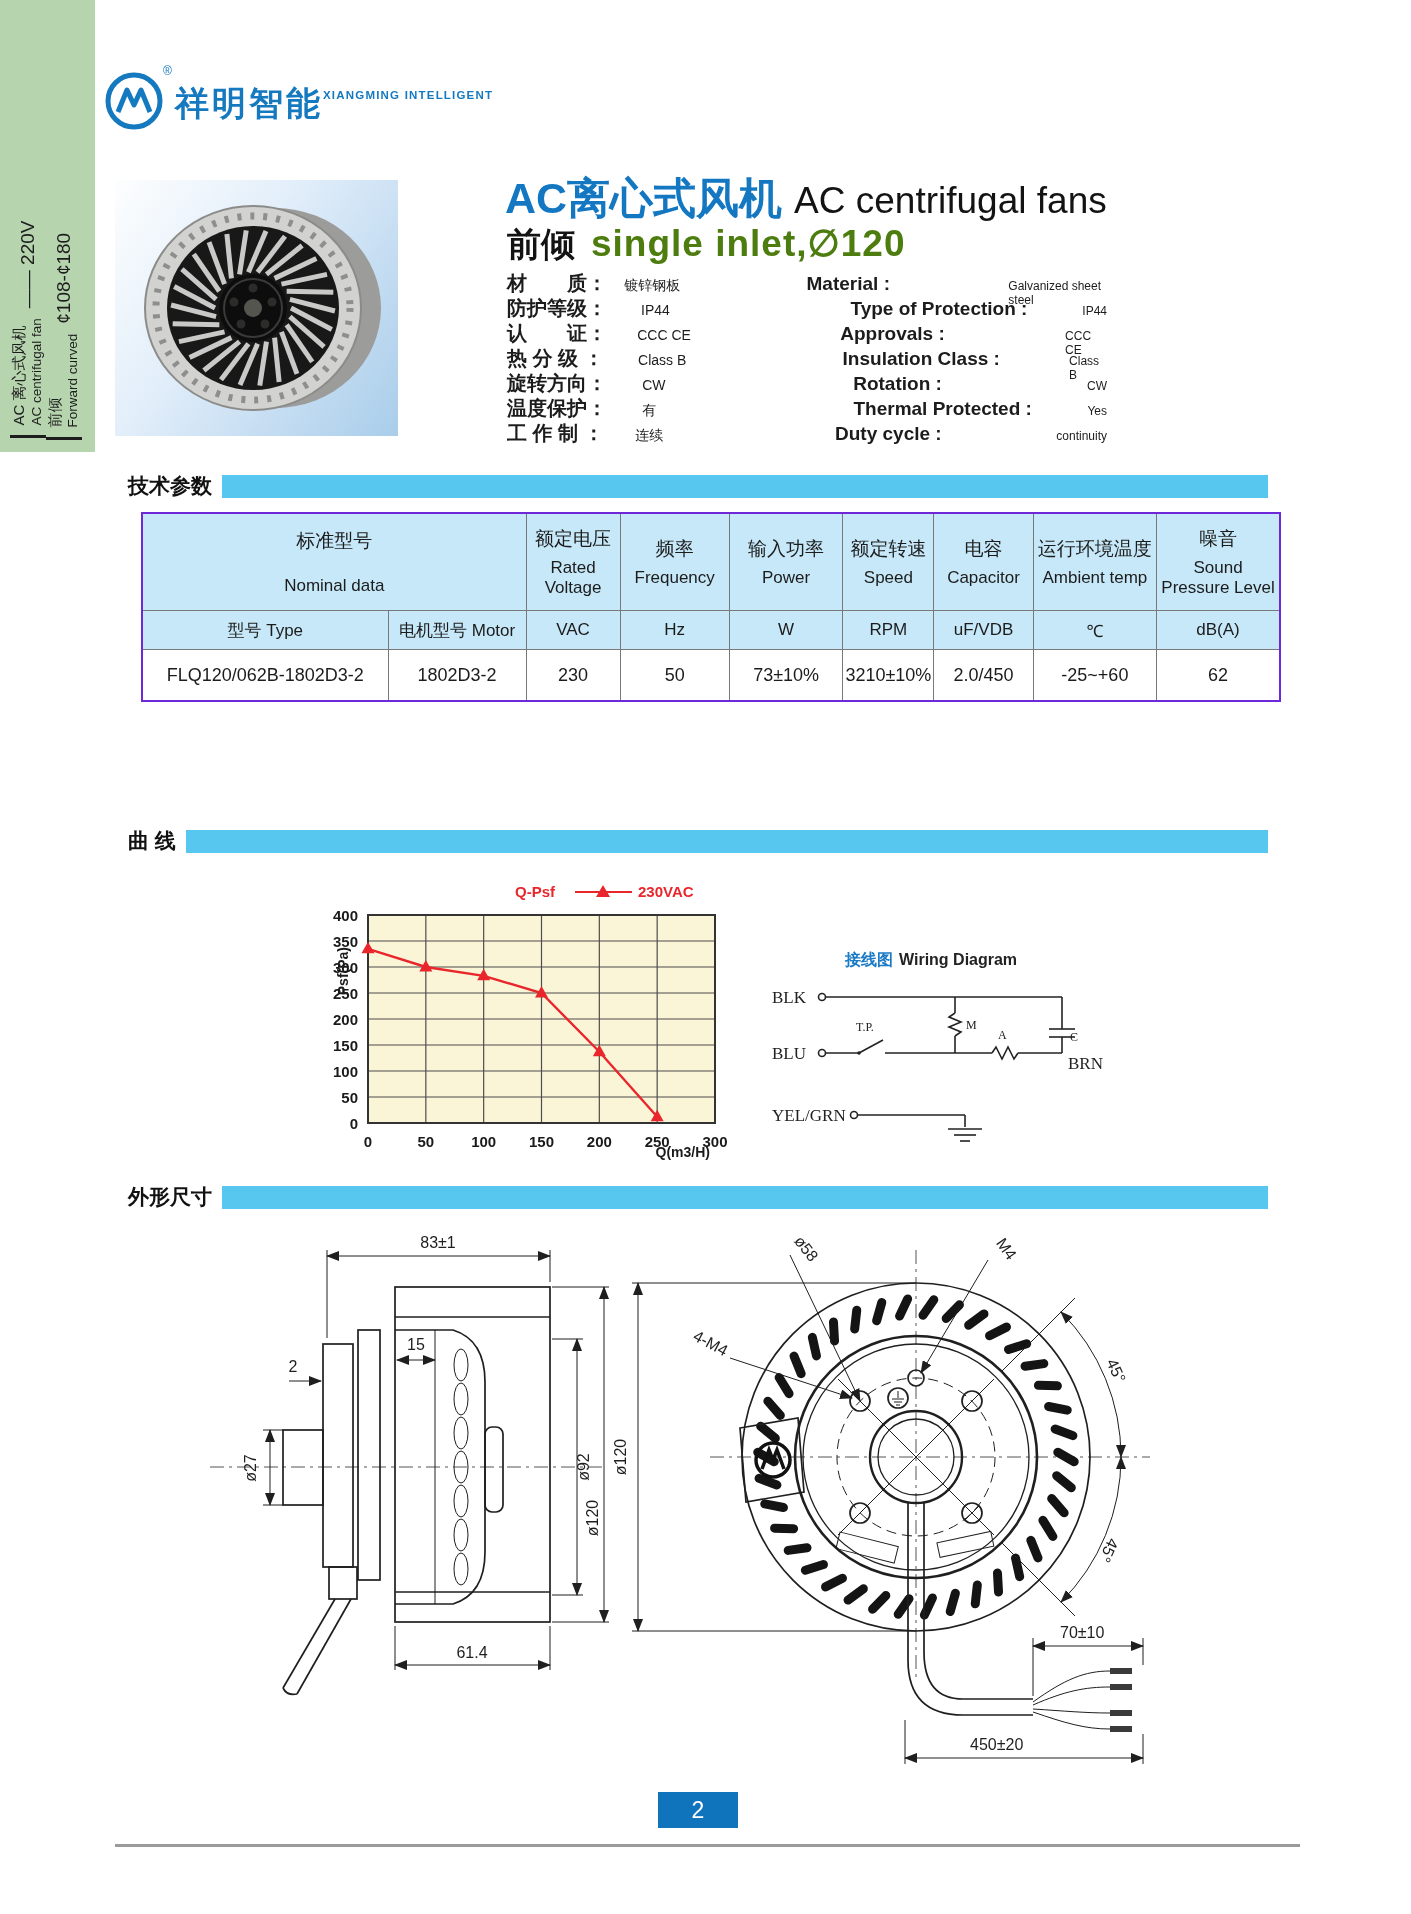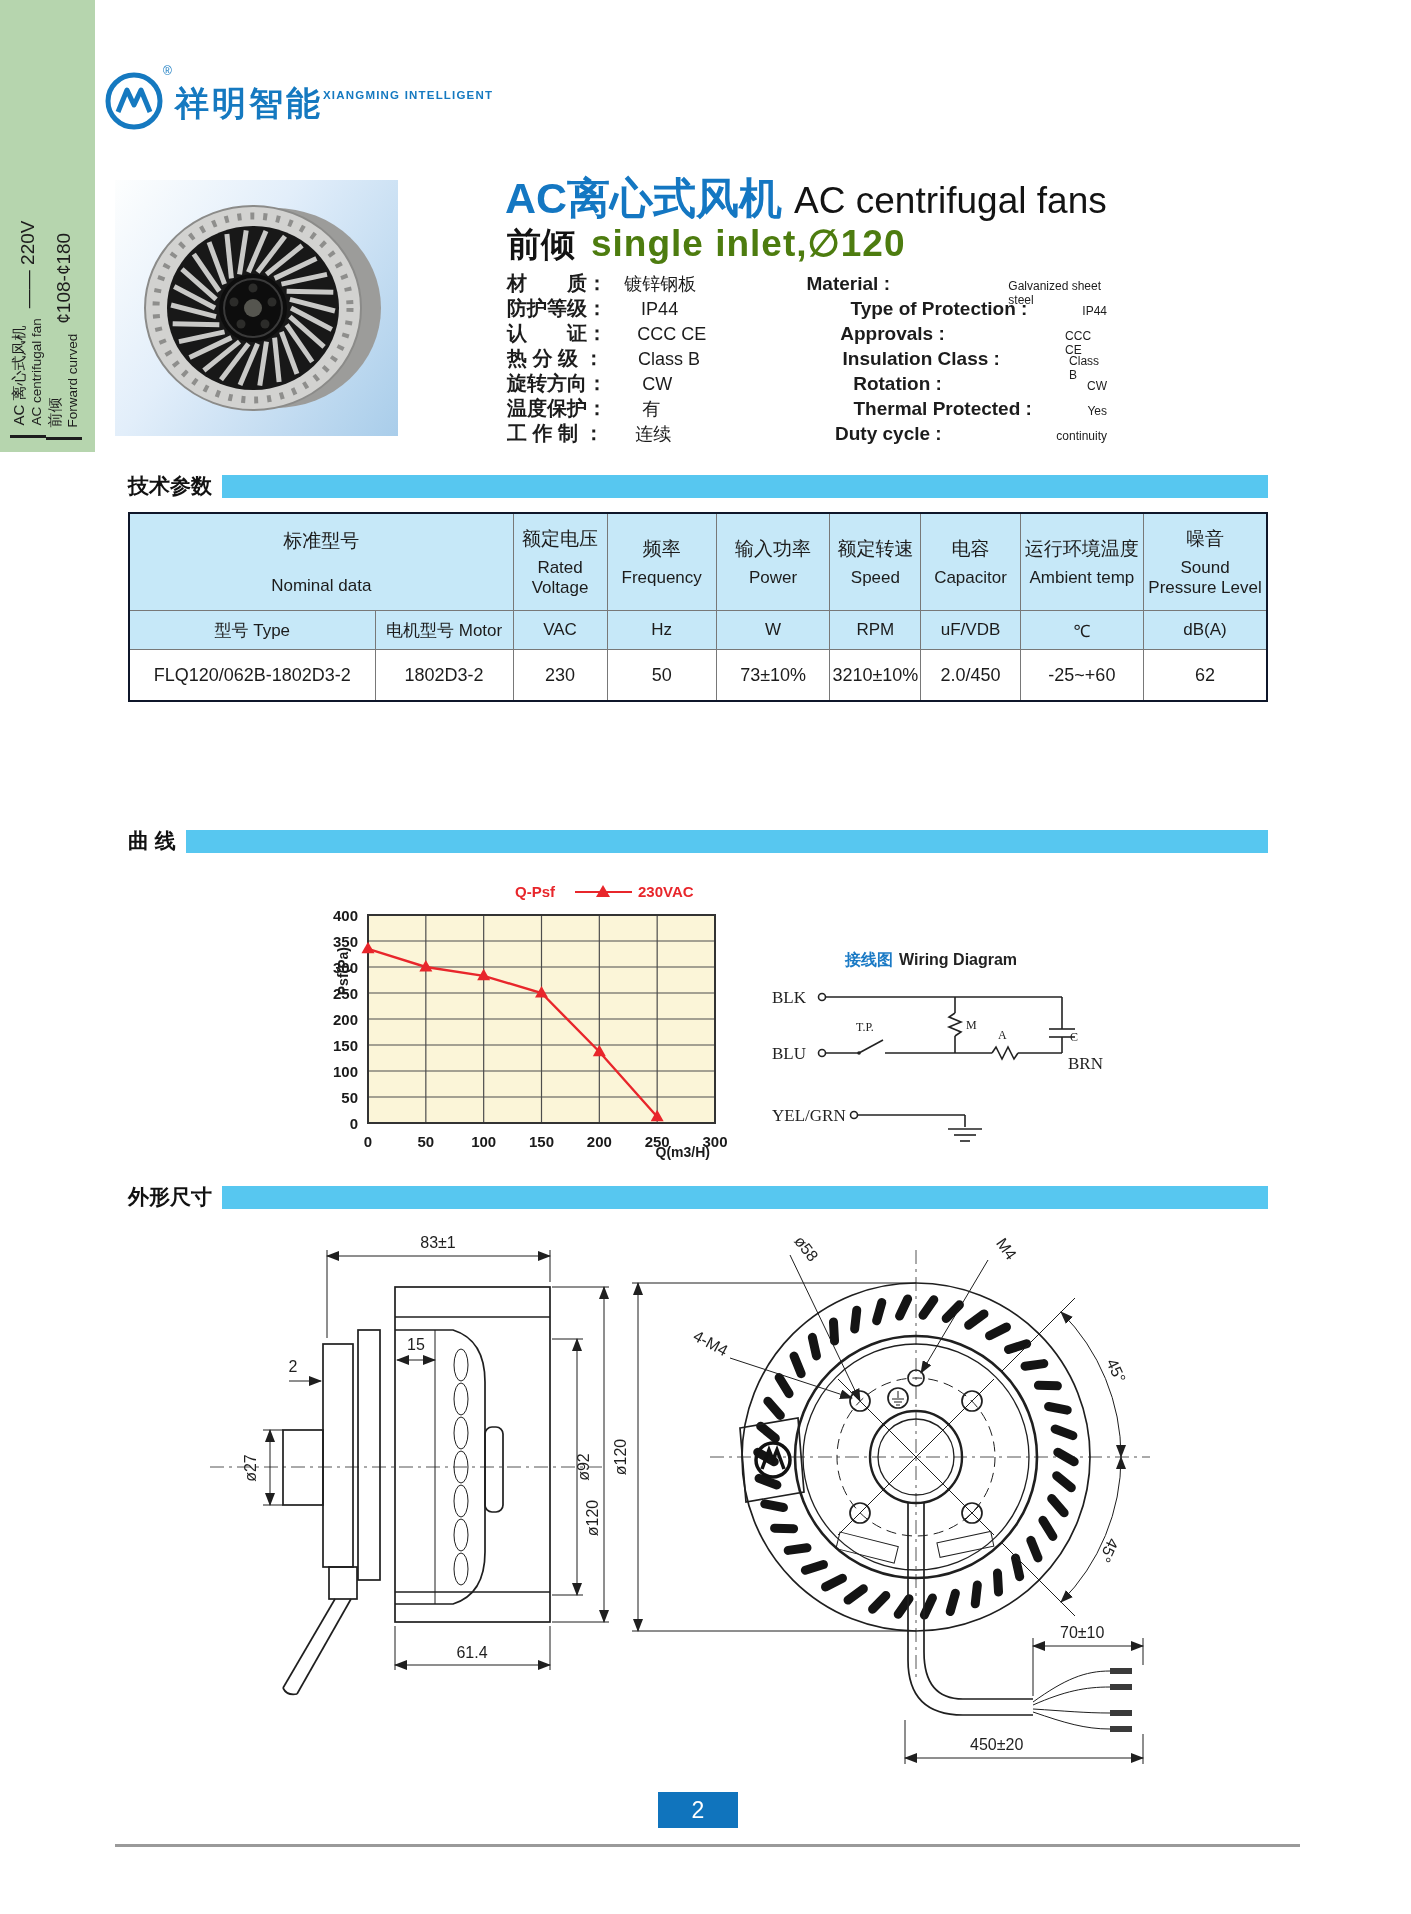--- a/index.html
+++ b/index.html
@@ -32,32 +32,32 @@
   .title1 .zh{font-size:43px;font-weight:bold;color:#1477c2;}
   .title1 .en{font-size:37px;font-weight:500;color:#131313;margin-left:12px;}
   .title2{left:507px;top:222px;white-space:nowrap;}
   .title2 .zh{font-size:34px;font-weight:bold;color:#131313;}
   .title2 .en{font-size:37px;font-weight:600;color:#4d7c0f;margin-left:16px;letter-spacing:1px;text-align:center;}
 
   
   .specs{left:507px;top:270px;width:600px;}
   .spec-row{display:flex;height:25px;align-items:baseline;gap:10px;}
   .sp-zh-l{width:132px;font-size:20px;font-weight:bold;}
-  .sp-zh-v{width:212px;font-size:18px;}
+  .sp-zh-v{width:212px;font-size:14px;}
   .sp-en-l{width:236px;font-size:19px;font-weight:bold;}
   .sp-en-v{font-size:12px;}
 
   
   .section{position:absolute;left:128px;width:1140px;display:flex;align-items:center;gap:10px;}
   .section b{font-size:21px;white-space:nowrap;color:#111;}
   .section .bar{flex:1;height:23px;background:#57c7f0;}
 
   
-  table.params{position:absolute;left:128px;top:512px;width:1140px;border-collapse:collapse;
-               border:2px solid #0f172a;text-align:center;}
+  table.params{position:absolute;left:141px;top:512px;width:1140px;border-collapse:collapse;
+               border:2px solid #6d28d9;text-align:center;}
   table.params td{border:1.5px solid #787878;padding:2px;}
   tr.h1 td{background:#c6e8f8;height:92px;}
   tr.h2 td{background:#c6e8f8;height:34px;font-size:17px;}
   tr.dr td{background:#fff;height:46px;font-size:18px;}
   .th-zh{font-size:19px;}
   .th-en{font-size:17px;margin-top:6px;}
 
   .tick{font-size:15px;font-weight:600;fill:#1a1a1a;font-family:"Liberation Sans",sans-serif;}
   .axlab{font-size:14px;font-weight:600;fill:#1a1a1a;font-family:"Liberation Sans",sans-serif;}
   .legtxt{font-size:15px;font-weight:600;fill:#e8262b;font-family:"Liberation Sans",sans-serif;}

